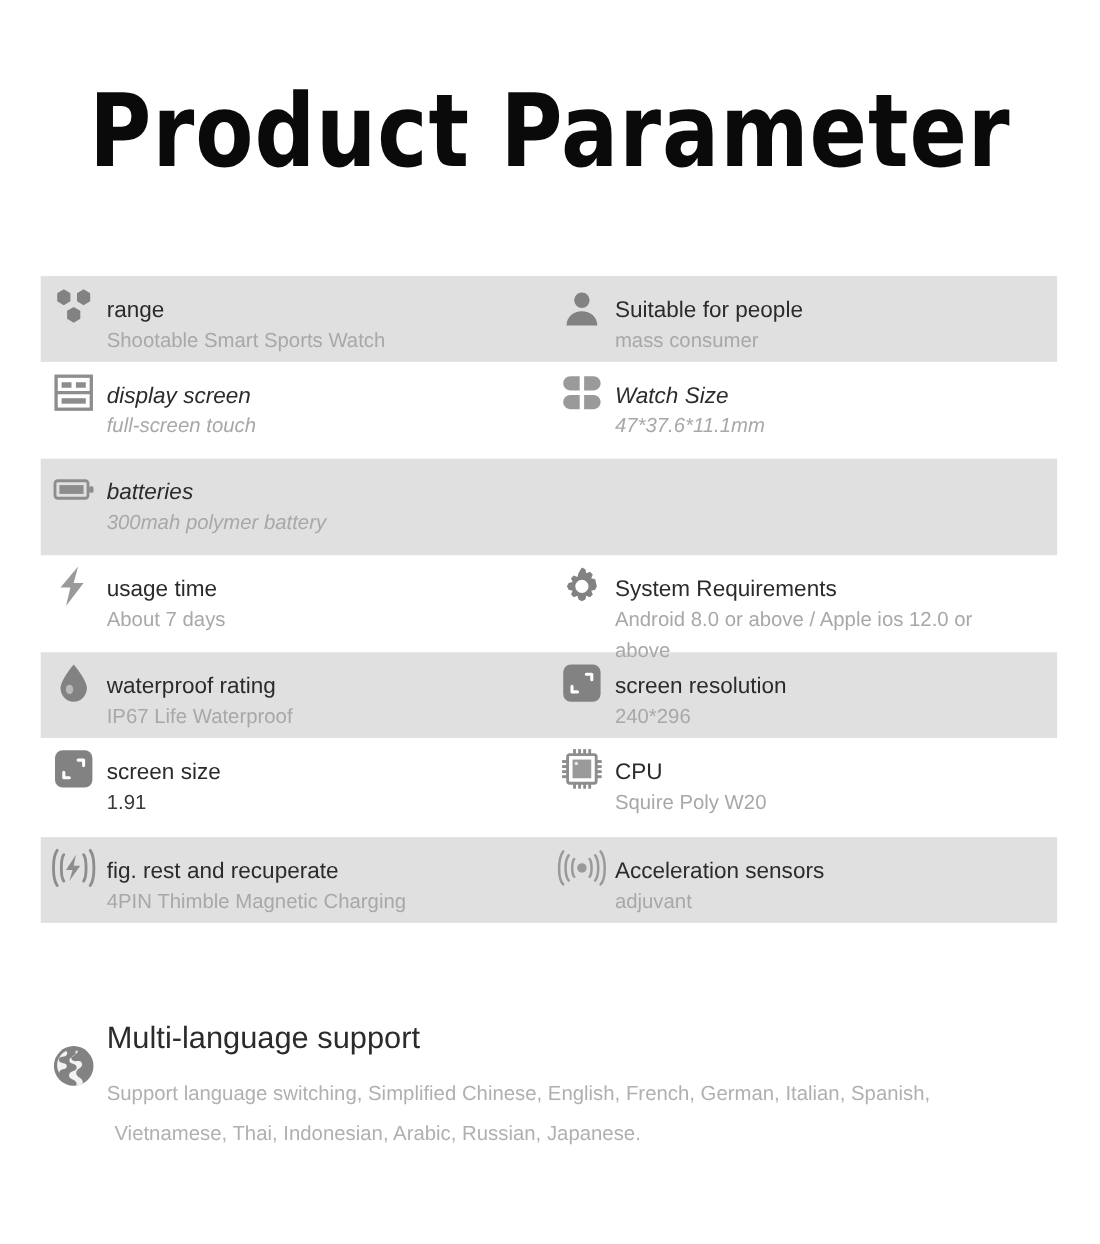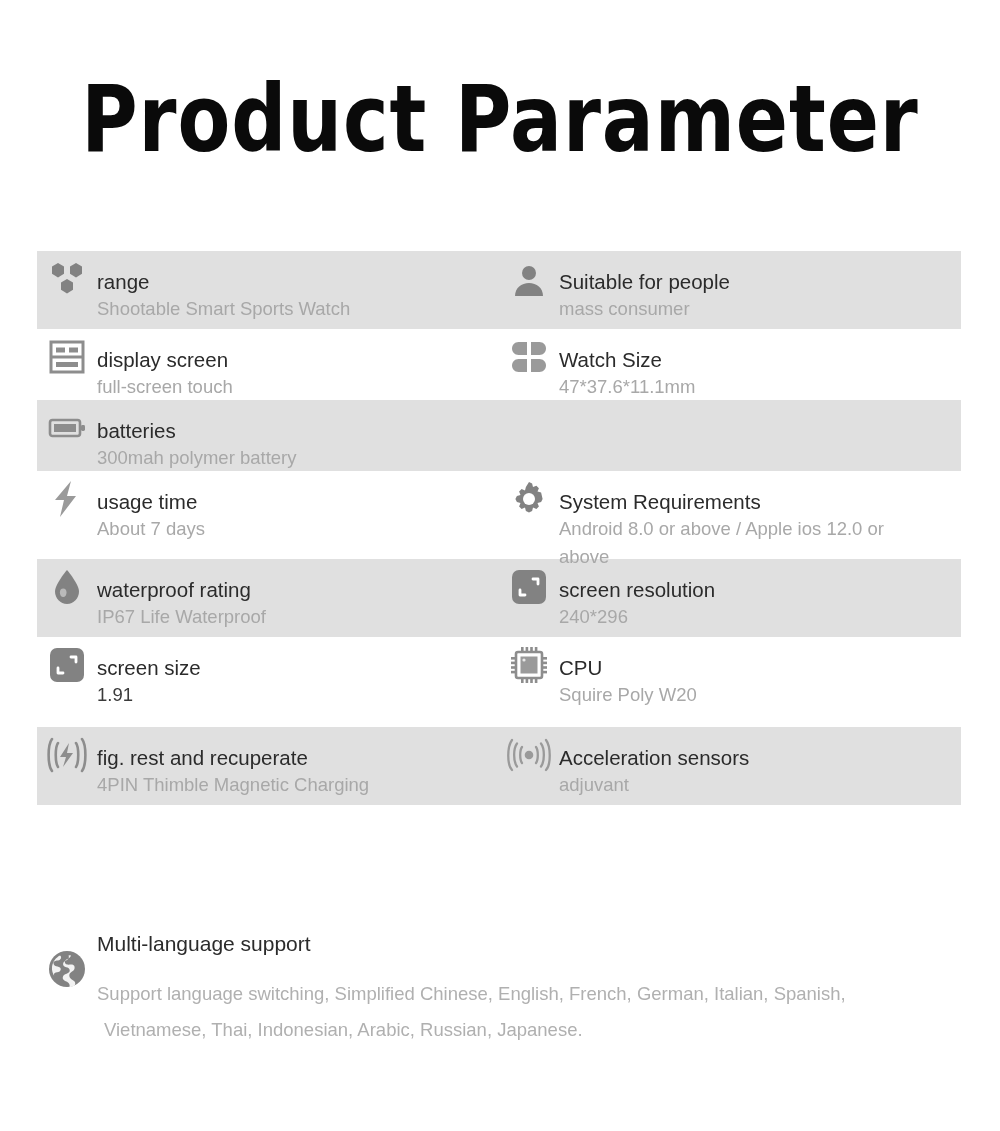--- a/index.html
+++ b/index.html
@@ -88,42 +88,42 @@
     line-height: 28px;
     color: #a8a8a8;
     font-weight: 400;
     white-space: nowrap;
   }
   .spec-value.dark { color: #3a3a3a; }
   .spec-value.wrap { white-space: normal; max-width: 360px; }
 
   
   .h-a { height: 78px; }
-  .h-b { height: 71px; }
+  .h-b { height: 88px; font-style: italic; }
   .h-c { height: 88px; }
   .h-d { height: 90px; }
 
   
   .multilang {
     position: absolute;
     top: 929px;
     left: 37px;
     width: 930px;
     display: flex;
     align-items: flex-start;
   }
   .ml-icon {
     flex: 0 0 60px;
     display: flex;
     justify-content: center;
     padding-top: 20px;
   }
   .ml-texts { flex: 1 1 auto; }
   .ml-title {
-    font-size: 21px;
+    font-size: 28px;
     line-height: 30px;
     color: #2b2b2b;
     margin-bottom: 17px;
   }
   .ml-line {
     font-size: 18.5px;
     line-height: 36px;
     color: #b0b0b0;
   }
   .ml-line.indent { padding-left: 7px; }

